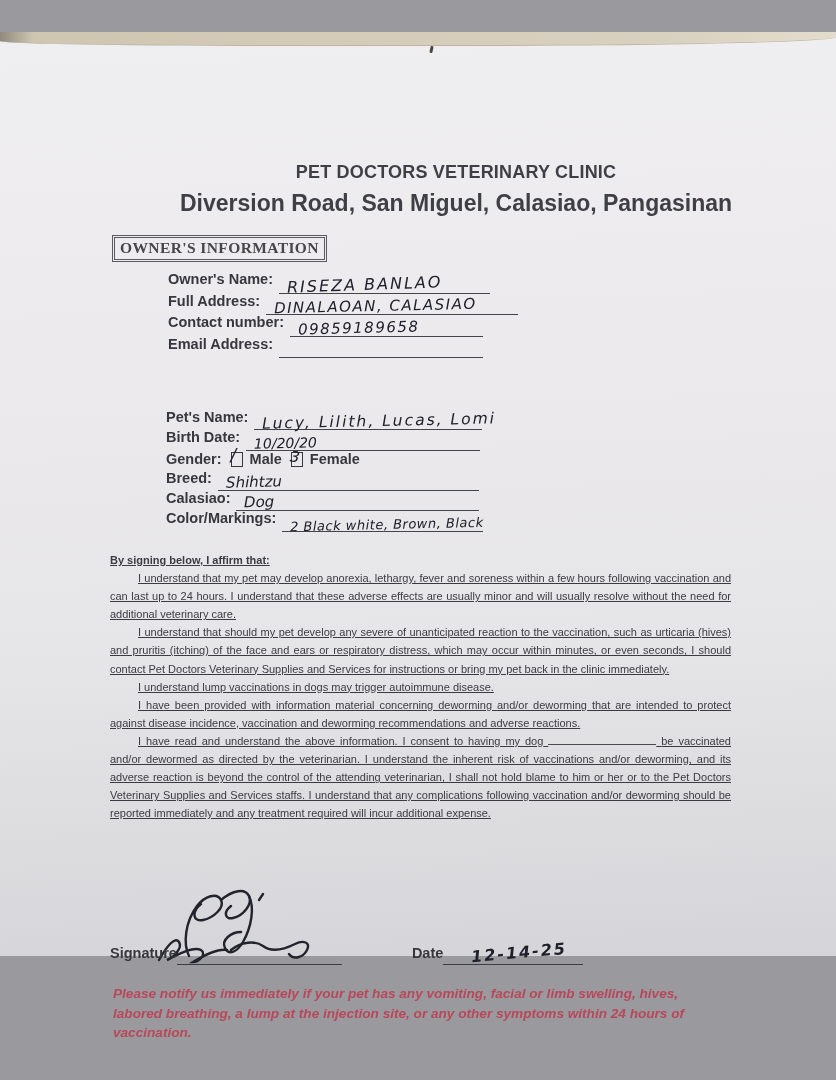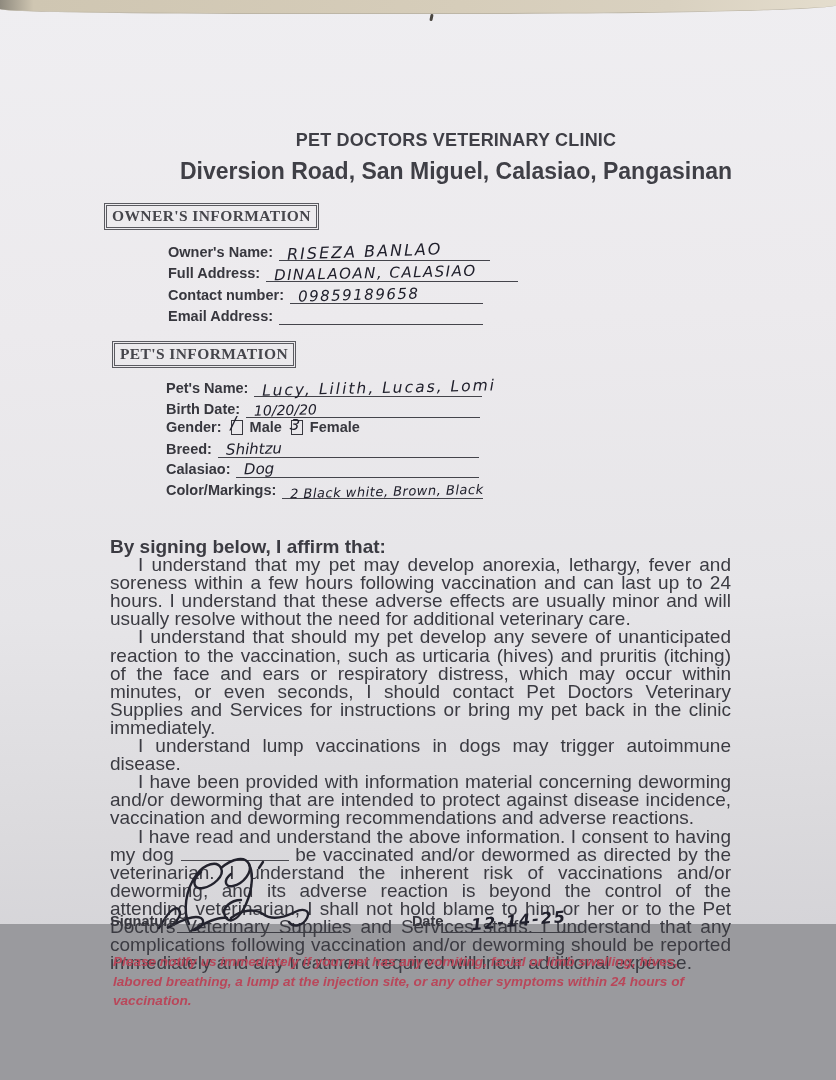--- a/index.html
+++ b/index.html
@@ -1,45 +1,45 @@
 <!DOCTYPE html>
 <html><head>
 <meta charset="utf-8">
 <style>
   html,body{margin:0;padding:0;}
   body{width:836px;height:1080px;overflow:hidden;background:#9a9a9e;
        font-family:"Liberation Sans", sans-serif;}
   .photo{position:relative;width:836px;height:924px;
-         background:linear-gradient(178deg,#efeef1 0%,#eceaed 35%,#e6e5e8 65%,#dbdadd 88%,#d5d4d8 100%);}
+         background:linear-gradient(178deg,#efeef1 0%,#eceaed 35%,#e6e5e8 65%,#dbdadd 88%,#d5d4d8 100%);margin-top:32px;}
   
   .table-strip{position:absolute;left:0;top:0;width:836px;height:13px;
                background:linear-gradient(90deg,#8f8a7e 0%,#cfc6b2 4%,#d6cdba 55%,#d9d1c0 80%,#e4ddcd 100%);
                border-bottom:1px solid #bdb6a6;border-radius:0 0 45% 35%/0 0 9px 5px;}
   .speck{position:absolute;left:430px;top:14px;width:3px;height:7px;background:#4a4640;
          border-radius:2px;transform:rotate(12deg);}
 
   .printed{color:#3b3b42;}
 
   .doc-title{position:absolute;left:140px;top:130px;width:632px;text-align:center;
              font-size:18px;font-weight:700;letter-spacing:.2px;color:#3f3f46;}
   .doc-subtitle{position:absolute;left:140px;top:158px;width:632px;text-align:center;
                 font-size:23px;font-weight:700;color:#3f3f46;}
 
   .section-hd{position:absolute;font-family:"Liberation Serif", serif;font-weight:700;
               font-size:15.5px;letter-spacing:.4px;color:#46464c;
               border:3px double #5a5a60;padding:1px 5px 2px 5px;background:rgba(255,255,255,.0);}
-  .owner-hd{left:104px;top:203px;}
+  .owner-hd{left:112px;top:203px;}
   .pet-hd{left:112px;top:341px;}
 
   .rows{position:absolute;display:flex;flex-direction:column;}
   .owner-rows{left:168px;top:239px;width:362px;}
   .owner-rows .frow{height:21.6px;}
   .pet-rows{left:166px;top:377px;width:332px;}
   .pet-rows .frow{height:20.3px;}
-  .frow{display:flex;align-items:flex-end;}
+  .frow{display:flex;align-items:flex-start;}
   .flabel{font-size:14.5px;font-weight:700;color:#37373e;white-space:nowrap;padding-bottom:1px;}
   .fline{flex:1;border-bottom:1.6px solid #44444b;margin-left:6px;position:relative;height:100%;}
   .owner-rows .frow:nth-child(1) .fline{margin-right:40px;}
   .owner-rows .frow:nth-child(2) .fline{margin-right:12px;}
   .owner-rows .frow:nth-child(3) .fline{margin-right:47px;}
   .owner-rows .frow:nth-child(4) .fline{margin-right:47px;}
   .pet-rows .frow:nth-child(1) .fline{margin-right:16px;}
   .pet-rows .frow:nth-child(2) .fline{margin-right:18px;}
   .pet-rows .frow:nth-child(4) .fline{margin-right:19px;}
   .pet-rows .frow:nth-child(5) .fline{margin-right:19px;}
@@ -55,22 +55,22 @@
   .pet-rows .frow:nth-child(4) .fval{font-size:15px;}
   .pet-rows .frow:nth-child(5) .fval{font-size:15px;}
   .pet-rows .frow:nth-child(6) .fval{font-size:13px;letter-spacing:.5px;}
 
   .gender-row{display:flex;align-items:center;gap:5px;}
   .chk{position:relative;display:inline-block;width:10px;height:13px;
        border:1.6px solid #37373e;margin:0 2px 0 4px;}
   .chk .mark{position:absolute;left:-1px;top:-6px;font-size:17px;line-height:17px;}
   .chk.female .mark{left:-2px;top:-4px;font-size:15px;transform:rotate(8deg);}
 
-  .consent{position:absolute;left:110px;top:538px;width:621px;
-           font-size:19px;line-height:18.1px;color:#3b3b42;text-align:justify;}
+  .consent{position:absolute;left:110px;top:519px;width:621px;
+           font-size:11px;line-height:18.1px;color:#3b3b42;text-align:justify;text-decoration:underline;}
   .consent p{margin:0;text-indent:28px;}
   .consent .affirm{font-weight:700;text-indent:0;}
   .u{text-decoration:underline;}
   .blank{display:inline-block;width:108px;border-bottom:1.4px solid #4a4a50;height:11px;}
 
   .sig-row{position:absolute;left:110px;top:908px;width:500px;display:flex;align-items:center;
            font-size:14.5px;font-weight:700;color:#37373e;}
   .sig-line{width:165px;border-bottom:1.7px solid #3d3d44;height:24px;margin-right:70px;position:relative;}
   .date-line{width:140px;border-bottom:1.7px solid #3d3d44;height:24px;position:relative;}
   .date-val{position:absolute;left:28px;bottom:2px;font-size:16px;letter-spacing:2px;
@@ -112,21 +112,20 @@
       </span>
     </div>
     <div class="frow">
       <span class="flabel">Email Address:</span>
       <span class="fline">
         <span class="hand fval"></span>
       </span>
     </div>
   </div>
 
-  <div class="section-hd pet-hd">PET'S INFORMATION</div>
 
   <div class="rows pet-rows">
     <div class="frow">
       <span class="flabel">Pet's Name:</span>
       <span class="fline">
         <span class="hand fval">Lucy, Lilith, Lucas, Lomi</span>
       </span>
     </div>
     <div class="frow">
       <span class="flabel">Birth Date:</span>

